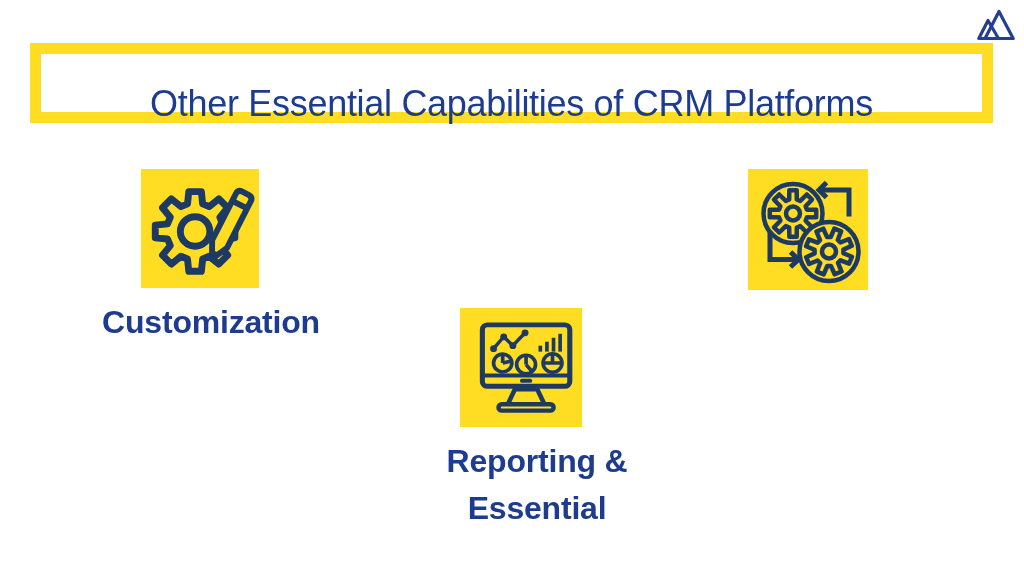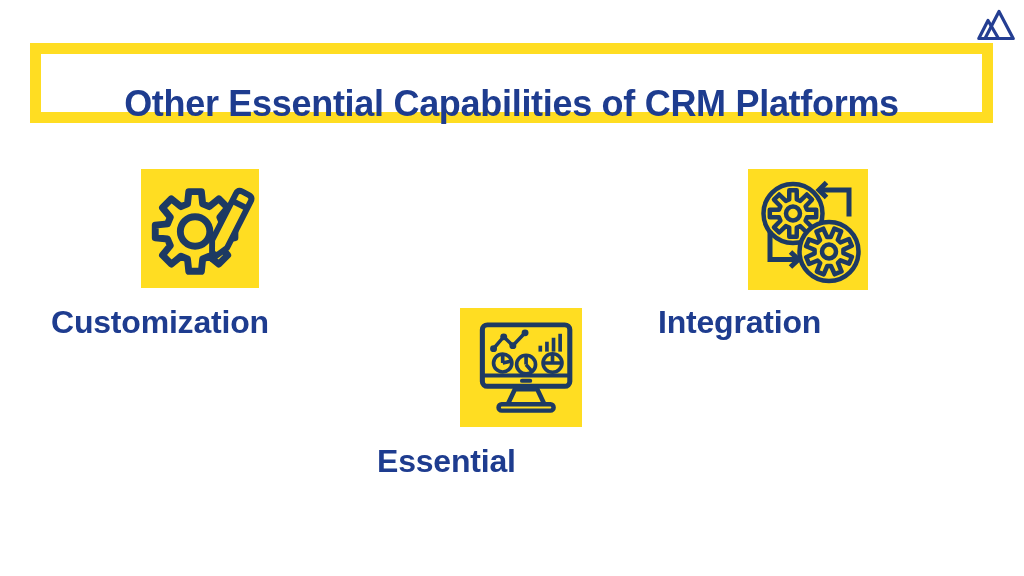--- a/index.html
+++ b/index.html
@@ -23,34 +23,34 @@
   .logo{position:absolute;left:977px;top:9px;width:38px;height:32px;}
 
   
   .title-box{
     position:absolute;left:30px;top:43px;width:963px;height:80px;
     border:11px solid var(--yellow);
     background:#ffffff;
     display:flex;align-items:center;justify-content:center;
   }
   .title-box h1{
-    font-size:36px;font-weight:700;color:var(--title-navy);
+    font-size:36px;font-weight:400;color:var(--title-navy);
     letter-spacing:-0.3px;white-space:nowrap;margin-top:41px;
   }
 
   
   .tile{position:absolute;background:var(--yellow);}
   .tile svg{display:block;width:100%;height:100%;}
   .tile-customization{left:141px;top:169px;width:118px;height:119px;}
   .tile-reporting{left:460px;top:308px;width:122px;height:119px;}
   .tile-integration{left:748px;top:169px;width:120px;height:121px;}
 
   
   .caption{
-    position:absolute;width:320px;text-align:left;
+    position:absolute;width:320px;text-align:center;
     font-size:32px;font-weight:700;color:var(--title-navy);
     line-height:47px;letter-spacing:-0.2px;
   }
   .cap-customization{left:51px;top:299px;}
   .cap-reporting{left:377px;top:438px;}
   .cap-integration{left:658px;top:299px;}
 </style>
 </head>
 <body>
 
@@ -108,20 +108,21 @@
           <path d="M42,55.5 L42,46.8 M42,55.5 L50.7,53.5"></path>
           <circle cx="65" cy="57" r="9.3"></circle>
           <path d="M65,57 L65,48 M65,57 L70.8,64"></path>
           <circle cx="91" cy="55.5" r="9.3"></circle>
           <path d="M81.9,55.5 L100.1,55.5 M91,55.5 L91,46.4"></path>
         </g>
       </g>
     </svg>
   </div>
   <div class="caption cap-reporting">
+    <div>Reporting &amp;</div>
     <div>Essential</div>
   </div>
 
   <div class="tile tile-integration">
     <svg viewBox="0 0 120 120">
       <g stroke="var(--icon-navy)" fill="none" stroke-width="4.5" stroke-linejoin="round">
         <circle cx="45" cy="44" r="29.5"></circle>
         <path d="M41.2 30.0 L41.3 20.8 L48.7 20.8 L48.8 30.0 L52.2 31.4 L58.8 25.0 L64.0 30.2 L57.6 36.8 L59.0 40.2 L68.2 40.3 L68.2 47.7 L59.0 47.8 L57.6 51.2 L64.0 57.8 L58.8 63.0 L52.2 56.6 L48.8 58.0 L48.7 67.2 L41.3 67.2 L41.2 58.0 L37.8 56.6 L31.2 63.0 L26.0 57.8 L32.4 51.2 L31.0 47.8 L21.8 47.7 L21.8 40.3 L31.0 40.2 L32.4 36.8 L26.0 30.2 L31.2 25.0 L37.8 31.4 Z"></path>
         <circle cx="45" cy="44" r="7"></circle>
         <circle cx="81" cy="82" r="29.5" fill="var(--yellow)"></circle>
@@ -129,15 +130,14 @@
         <circle cx="81" cy="82" r="7"></circle>
       </g>
       <g stroke="var(--icon-navy)" fill="none" stroke-width="5">
         <path d="M71,20.5 L101,20.5 L101,47"></path>
         <path d="M78.5,13 L71,20.5 L78.5,28"></path>
         <path d="M22,62 L22,90 L50,90"></path>
         <path d="M42.5,82.5 L50.5,90 L42.5,97.5"></path>
       </g>
     </svg>
   </div>
-  <div class="caption cap-integration">Integration</div>
 
 </div>
 
 </body></html>

